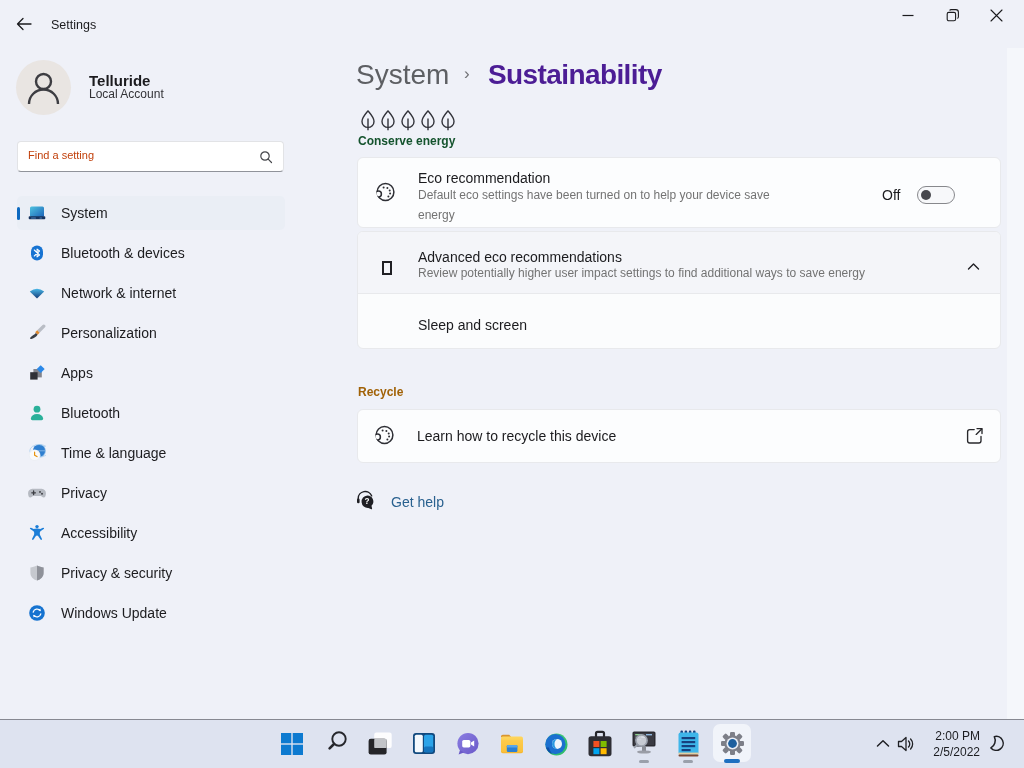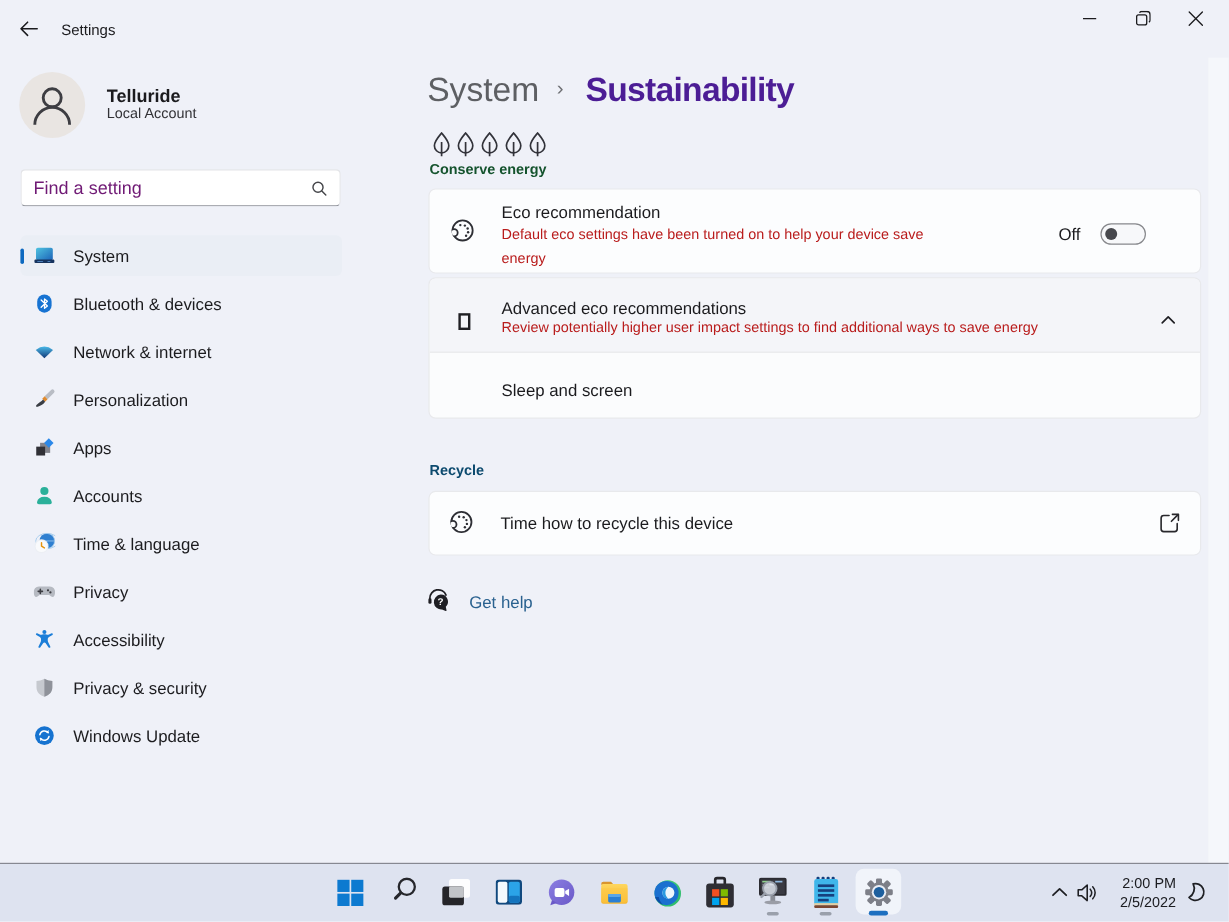--- a/index.html
+++ b/index.html
@@ -4,21 +4,21 @@
 <style>
 * { margin:0; padding:0; box-sizing:border-box; }
 html,body { width:1024px; height:768px; }
 body { background:#eff1f8; font-family:"Liberation Sans",sans-serif; position:relative; overflow:hidden; color:#1a1a1d; }
 .abs { position:absolute; }
 .nav-item { position:absolute; left:17px; width:268px; height:34px; border-radius:5px; }
 .nav-item .ico { position:absolute; left:11px; top:8px; width:18px; height:18px; }
 .nav-item .lbl { position:absolute; left:44px; top:9px; font-size:14px; color:#1c1c1f; }
 .card { position:absolute; left:357px; width:644px; background:#fcfdfe; border:1px solid #e8e9ec; border-radius:6px; }
 .t14 { font-size:14px; color:#1b1b1e; }
-.t12g { font-size:12px; color:#b91c1c; }
+.t12g { font-size:12px; color:#737373; }
 </style>
 </head>
 <body>
 
 <svg class="abs" style="left:16px;top:16px" width="16" height="16" viewBox="0 0 16 16">
   <path d="M15 8H1.5 M7 2.5 L1.5 8 L7 13.5" fill="none" stroke="#1b1b1e" stroke-width="1.3" stroke-linecap="round" stroke-linejoin="round"></path>
 </svg>
 <div class="abs" style="left:51px;top:18px;font-size:12.5px;color:#1b1b1e">Settings</div>
 
 <svg class="abs" style="left:901px;top:10px" width="14" height="12" viewBox="0 0 14 12">
@@ -34,21 +34,21 @@
 
 <div class="abs" style="left:16px;top:60px;width:55px;height:55px;border-radius:50%;background:#e9e5e2"></div>
 <svg class="abs" style="left:16px;top:60px" width="55" height="55" viewBox="0 0 55 55">
   <circle cx="27.5" cy="21.5" r="7.5" fill="none" stroke="#3d3d42" stroke-width="2.4"></circle>
   <path d="M13 44 a14.5 14.5 0 0 1 29 0" fill="none" stroke="#3d3d42" stroke-width="2.4"></path>
 </svg>
 <div class="abs" style="left:89px;top:72px;font-size:15px;font-weight:bold;color:#1b1b1e">Telluride</div>
 <div class="abs" style="left:89px;top:87px;font-size:12px;color:#323236">Local Account</div>
 
 <div class="abs" style="left:17px;top:141px;width:267px;height:31px;background:#ffffff;border:1px solid #e2e3e6;border-bottom:1px solid #90939a;border-radius:4px"></div>
-<div class="abs" style="left:28px;top:149px;font-size:15px;color:#701a75">Find a setting</div>
+<div class="abs" style="left:28px;top:149px;font-size:11px;color:#c2410c">Find a setting</div>
 <svg class="abs" style="left:259px;top:150px" width="14" height="14" viewBox="0 0 14 14">
   <circle cx="6" cy="6" r="4.2" fill="none" stroke="#45464a" stroke-width="1.2"></circle>
   <line x1="9.2" y1="9.2" x2="12.5" y2="12.5" stroke="#45464a" stroke-width="1.2" stroke-linecap="round"></line>
 </svg>
 
 <div class="nav-item" style="top:196px;background:#eaeef5">
   <div style="position:absolute;left:0;top:10.5px;width:3px;height:13px;border-radius:2px;background:#0d69c0"></div>
   <svg class="ico" viewBox="0 0 18 18">
     <defs>
         <linearGradient id="sysg" x1="0" y1="0" x2="1" y2="1">
@@ -96,21 +96,21 @@
     <rect x="2.2" y="8.2" width="7.4" height="7.4" fill="#303036"></rect>
     <rect x="9.9" y="2.3" width="5.6" height="5.6" transform="rotate(45 12.7 5.1)" fill="#2b88e8"></rect>
   </svg>
   <div class="lbl">Apps</div>
 </div>
 <div class="nav-item" style="top:396px">
   <svg class="ico" viewBox="0 0 18 18">
     <circle cx="9" cy="5.2" r="3.4" fill="#2ab09a"></circle>
     <path d="M2.8 14.6 a6.3 5.6 0 0 1 12.4 0 a1.6 1.6 0 0 1 -1.6 1.6 H4.4 a1.6 1.6 0 0 1 -1.6 -1.6 Z" fill="#2ab09a"></path>
   </svg>
-  <div class="lbl">Accounts</div>
+  <div class="lbl">Bluetooth</div>
 </div>
 <div class="nav-item" style="top:436px">
   <svg class="ico" viewBox="0 0 18 18">
     <circle cx="11.2" cy="6.8" r="6.3" fill="#2f7fd0"></circle>
     <path d="M11.2 0.5 a6.3 6.3 0 0 1 0 12.6 a9.4 6.3 0 0 1 0 -12.6 a9.4 6.3 0 0 1 0 12.6 M4.9 6.8 h12.6" fill="none" stroke="#9fc8ec" stroke-width="0.7"></path>
     <circle cx="6.6" cy="11.2" r="5.8" fill="#eceff4"></circle>
     <circle cx="6.6" cy="11.2" r="4.9" fill="#f9fafc"></circle>
     <path d="M6.6 8.2 v3 l2.4 1.4" fill="none" stroke="#e8930c" stroke-width="1.2" stroke-linecap="round" stroke-linejoin="round"></path>
   </svg>
   <div class="lbl">Time &amp; language</div>
@@ -191,37 +191,37 @@
   <div style="position:absolute;left:0;top:0;width:100%;height:62px;background:#f4f5f9;border-bottom:1px solid #e8e9ec"></div>
 </div>
 <div class="abs" style="left:382px;top:261px;width:10px;height:14px;border:2px solid #202024"></div>
 <div class="abs t14" style="left:418px;top:249px">Advanced eco recommendations</div>
 <div class="abs t12g" style="left:418px;top:265.5px">Review potentially higher user impact settings to find additional ways to save energy</div>
 <svg class="abs" style="left:967px;top:262px" width="13" height="9" viewBox="0 0 13 9">
   <path d="M1.5 7 L6.5 2 L11.5 7" fill="none" stroke="#1f1f24" stroke-width="1.4" stroke-linecap="round" stroke-linejoin="round"></path>
 </svg>
 <div class="abs t14" style="left:418px;top:317px">Sleep and screen</div>
 
-<div class="abs" style="left:358px;top:385px;font-size:12px;font-weight:bold;color:#0c4a6e">Recycle</div>
+<div class="abs" style="left:358px;top:385px;font-size:12px;font-weight:bold;color:#a16207">Recycle</div>
 <div class="card" style="top:409px;height:54px"></div>
 <svg class="abs" style="left:373px;top:424px" width="23" height="23" viewBox="0 0 23 23">
   <defs>
       <clipPath id="palc2">
         <circle cx="11.5" cy="11" r="9.1"></circle>
       </clipPath>
     </defs>
   <path d="M11.5 2.6 a8.4 8.4 0 0 1 0 16.8 a8.4 8.4 0 0 1 -8.4 -8.4 a8.4 8.4 0 0 1 8.4 -8.4 Z" fill="none" stroke="#2e2f35" stroke-width="1.5"></path>
   <circle cx="4.4" cy="13" r="3" fill="#fcfdfe" stroke="#2e2f35" stroke-width="1.5" clip-path="url(#palc2)"></circle>
   <circle cx="9.6" cy="6.6" r="1" fill="#2e2f35"></circle>
   <circle cx="13.4" cy="7" r="1" fill="#2e2f35"></circle>
   <circle cx="15.7" cy="9.4" r="1" fill="#2e2f35"></circle>
   <circle cx="16.1" cy="12.6" r="1" fill="#2e2f35"></circle>
   <circle cx="14.4" cy="15.4" r="1" fill="#2e2f35"></circle>
 </svg>
-<div class="abs t14" style="left:417px;top:428px">Time how to recycle this device</div>
+<div class="abs t14" style="left:417px;top:428px">Learn how to recycle this device</div>
 <svg class="abs" style="left:966px;top:427px" width="18" height="18" viewBox="0 0 18 18">
   <path d="M8.2 2.6 H3.8 A2.2 2.2 0 0 0 1.6 4.8 v9 A2.2 2.2 0 0 0 3.8 16 h9 a2.2 2.2 0 0 0 2.2-2.2 V9.4" fill="none" stroke="#28282c" stroke-width="1.35" stroke-linecap="round"></path>
   <path d="M11 1.6 h5 v5" fill="none" stroke="#28282c" stroke-width="1.35" stroke-linecap="round" stroke-linejoin="round"></path>
   <line x1="15.7" y1="1.9" x2="10.2" y2="7.4" stroke="#28282c" stroke-width="1.35" stroke-linecap="round"></line>
 </svg>
 
 <svg class="abs" style="left:356px;top:490px" width="20" height="21" viewBox="0 0 20 21">
   <path d="M2.2 11.5 v-3 a7 7 0 0 1 13.5 -2.6" fill="none" stroke="#1f1f24" stroke-width="1.4" stroke-linecap="round"></path>
   <rect x="1" y="8.6" width="2.6" height="4.6" rx="1.2" fill="#1f1f24"></rect>
   <path d="M11.3 5.4 a6 6 0 0 1 4.2 10.3 l0.6 2.9 a0.55 0.55 0 0 1 -0.75 0.62 l-3 -1.3 a6 6 0 1 1 -1.05 -12.5 Z" fill="#1f1f24"></path>

